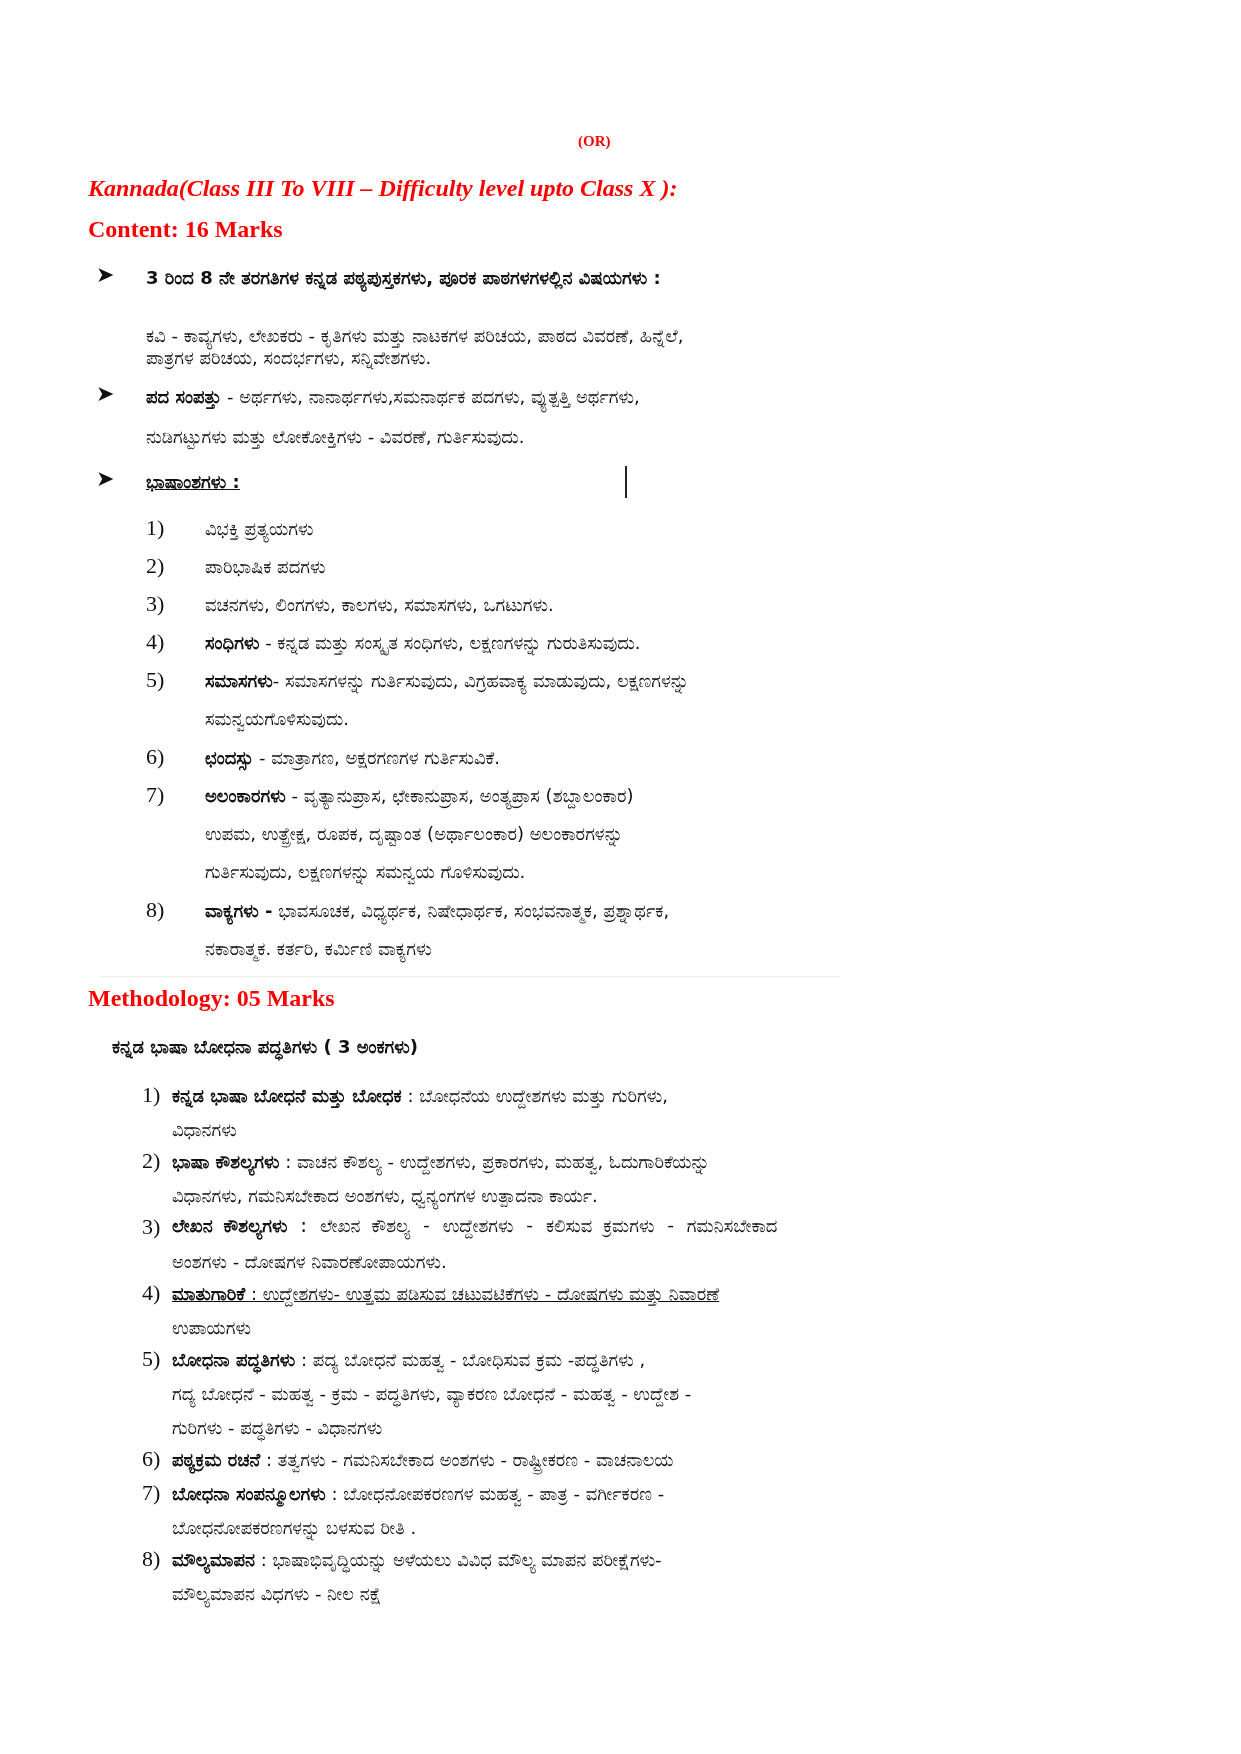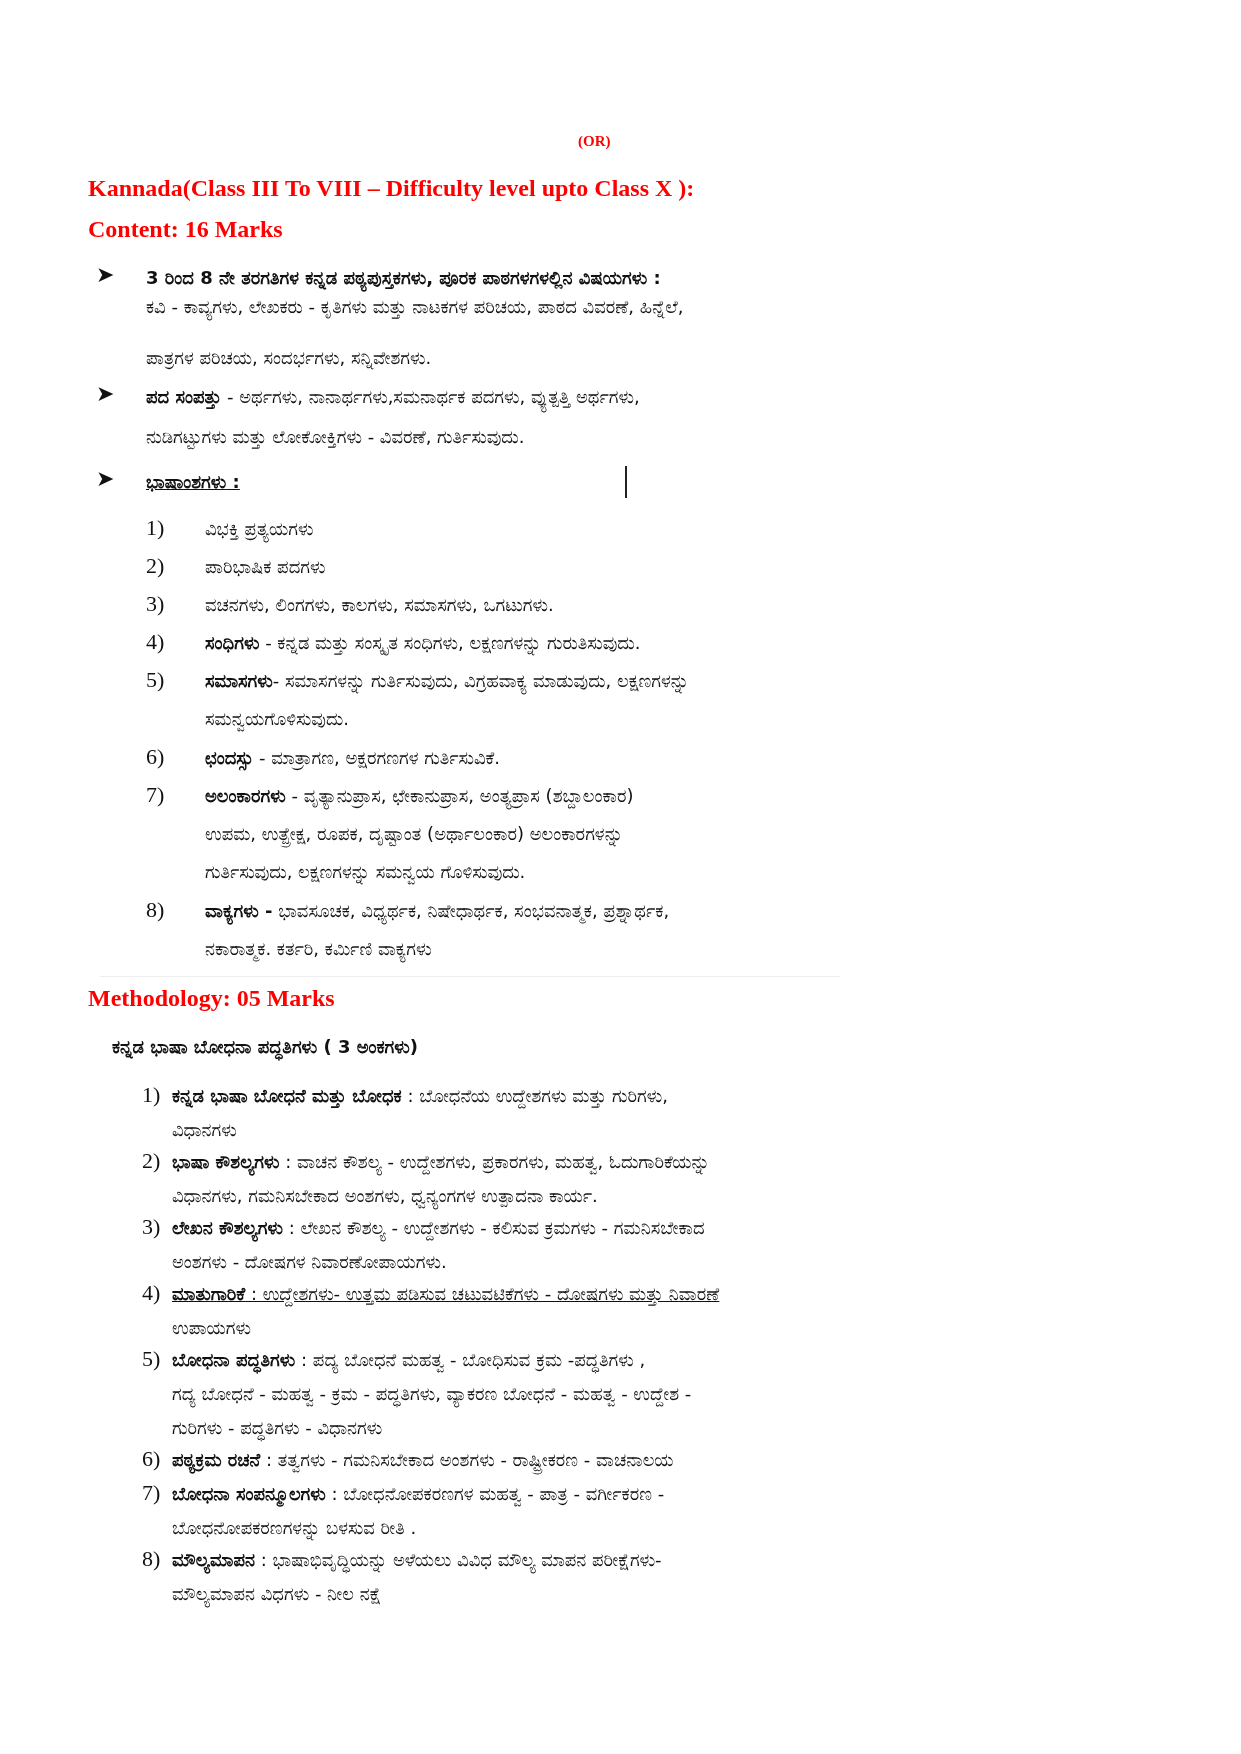--- a/index.html
+++ b/index.html
@@ -1,41 +1,41 @@
 <!DOCTYPE html>
 <html><head>
   <meta charset="utf-8">
   <style>
     html, body { margin: 0; padding: 0; background: #ffffff; }
     body { width: 1241px; height: 1754px; position: relative; overflow: hidden;
            font-family: "DejaVu Sans", sans-serif; color: #111; }
     .red { color: #ff0000; font-family: "Liberation Serif", serif; font-weight: bold; }
     .or { position: absolute; left: 578px; top: 133px; font-size: 15px; }
-    .h1 { position: absolute; left: 88px; top: 175px; font-size: 24px; }
+    .h1 { position: absolute; left: 88px; top: 175px; font-size: 24px; font-style: italic; }
     .h2 { position: absolute; left: 88px; top: 216px; font-size: 24px; }
     .h3 { position: absolute; left: 88px; top: 985px; font-size: 24px; }
     .kn { font-size: 18px; line-height: 1.2; white-space: nowrap; }
     .bullet { position: absolute; left: 96px; font-size: 22px; font-family: "DejaVu Sans", sans-serif; }
     .line { position: absolute; }
     .b { font-weight: bold; }
     .u { text-decoration: underline; }
     .num { position: absolute; font-family: "Liberation Serif", serif; font-size: 22px; }
     .vbar { position: absolute; left: 625px; top: 466px; width: 2px; height: 32px; background: #222; }
     .hrule { position: absolute; left: 100px; top: 976px; width: 740px; height: 1px; background: #eee; }
   </style>
 </head>
 <body>
 
 <div class="red or">(OR)</div>
 <div class="red h1">Kannada(Class III To VIII – Difficulty level upto Class X ):</div>
 <div class="red h2">Content: 16 Marks</div>
 
 <div class="bullet" style="top:262px;">➤</div>
 <div class="line kn b" style="left:146px; top:267px;">3 ರಿಂದ 8 ನೇ ತರಗತಿಗಳ ಕನ್ನಡ ಪಠ್ಯಪುಸ್ತಕಗಳು, ಪೂರಕ ಪಾಠಗಳಗಳಲ್ಲಿನ ವಿಷಯಗಳು :</div>
-<div class="line kn" style="left:146px; top:296px;">ಕವಿ -  ಕಾವ್ಯಗಳು, ಲೇಖಕರು - ಕೃತಿಗಳು ಮತ್ತು ನಾಟಕಗಳ ಪರಿಚಯ, ಪಾಠದ ವಿವರಣೆ, ಹಿನ್ನೆಲೆ,</div>
+<div class="line kn" style="left:146px; top:325px;">ಕವಿ -  ಕಾವ್ಯಗಳು, ಲೇಖಕರು - ಕೃತಿಗಳು ಮತ್ತು ನಾಟಕಗಳ ಪರಿಚಯ, ಪಾಠದ ವಿವರಣೆ, ಹಿನ್ನೆಲೆ,</div>
 <div class="line kn" style="left:146px; top:347px;">ಪಾತ್ರಗಳ ಪರಿಚಯ, ಸಂದರ್ಭಗಳು, ಸನ್ನಿವೇಶಗಳು.</div>
 
 <div class="bullet" style="top:381px;">➤</div>
 <div class="line kn" style="left:146px; top:386px;"><span class="b">ಪದ ಸಂಪತ್ತು</span><span> - ಅರ್ಥಗಳು, ನಾನಾರ್ಥಗಳು,ಸಮನಾರ್ಥಕ ಪದಗಳು, ವ್ಯುತ್ಪತ್ತಿ ಅರ್ಥಗಳು,</span></div>
 <div class="line kn" style="left:146px; top:426px;"> ನುಡಿಗಟ್ಟುಗಳು ಮತ್ತು   ಲೋಕೋಕ್ತಿಗಳು - ವಿವರಣೆ, ಗುರ್ತಿಸುವುದು.</div>
 
 <div class="bullet" style="top:466px;">➤</div>
 <div class="line kn" style="left:146px; top:471px;text-decoration:underline;"><span class="b u">ಭಾಷಾಂಶಗಳು</span><span class="b"> :</span></div>
 <div class="vbar"></div>
 
@@ -74,21 +74,21 @@
 
 <div class="num" style="left:142px; top:1082px;">1)</div>
 <div class="line kn" style="left:172px; top:1085px;"><span class="b">ಕನ್ನಡ ಭಾಷಾ ಬೋಧನೆ ಮತ್ತು ಬೋಧಕ</span><span> : ಬೋಧನೆಯ ಉದ್ದೇಶಗಳು ಮತ್ತು ಗುರಿಗಳು,</span></div>
 <div class="line kn" style="left:172px; top:1119px;">ವಿಧಾನಗಳು</div>
 
 <div class="num" style="left:142px; top:1148px;">2)</div>
 <div class="line kn" style="left:172px; top:1151px;"><span class="b">ಭಾಷಾ ಕೌಶಲ್ಯಗಳು</span><span> : ವಾಚನ ಕೌಶಲ್ಯ - ಉದ್ದೇಶಗಳು, ಪ್ರಕಾರಗಳು, ಮಹತ್ವ, ಓದುಗಾರಿಕೆಯನ್ನು</span></div>
 <div class="line kn" style="left:172px; top:1185px;">ವಿಧಾನಗಳು, ಗಮನಿಸಬೇಕಾದ ಅಂಶಗಳು, ಧ್ವನ್ಯಂಗಗಳ ಉತ್ಪಾದನಾ ಕಾರ್ಯ.</div>
 
 <div class="num" style="left:142px; top:1214px;">3)</div>
-<div class="line kn" style="left:172px; top:1217px;"><span class="b">ಲೇಖನ ಕೌಶಲ್ಯಗಳು</span><span> : ಲೇಖನ ಕೌಶಲ್ಯ - ಉದ್ದೇಶಗಳು - ಕಲಿಸುವ ಕ್ರಮಗಳು - ಗಮನಿಸಬೇಕಾದ</span></div>
+<div class="line kn" style="left:172px; top:1217px;font-family:Liberation Mono, monospace;"><span class="b">ಲೇಖನ ಕೌಶಲ್ಯಗಳು</span><span> : ಲೇಖನ ಕೌಶಲ್ಯ - ಉದ್ದೇಶಗಳು - ಕಲಿಸುವ ಕ್ರಮಗಳು - ಗಮನಿಸಬೇಕಾದ</span></div>
 <div class="line kn" style="left:172px; top:1251px;">ಅಂಶಗಳು - ದೋಷಗಳ ನಿವಾರಣೋಪಾಯಗಳು.</div>
 
 <div class="num" style="left:142px; top:1280px;">4)</div>
 <div class="line kn" style="left:172px; top:1283px;text-decoration:underline;"><span class="b">ಮಾತುಗಾರಿಕೆ</span><span> : ಉದ್ದೇಶಗಳು- ಉತ್ತಮ ಪಡಿಸುವ ಚಟುವಟಿಕೆಗಳು - ದೋಷಗಳು ಮತ್ತು ನಿವಾರಣೆ</span></div>
 <div class="line kn" style="left:172px; top:1317px;">ಉಪಾಯಗಳು</div>
 
 <div class="num" style="left:142px; top:1346px;">5)</div>
 <div class="line kn" style="left:172px; top:1349px;"><span class="b"> ಬೋಧನಾ ಪದ್ಧತಿಗಳು</span><span> : ಪದ್ಯ ಬೋಧನೆ ಮಹತ್ವ - ಬೋಧಿಸುವ ಕ್ರಮ -ಪದ್ಧತಿಗಳು ,</span></div>
 <div class="line kn" style="left:172px; top:1383px;">ಗದ್ಯ ಬೋಧನೆ - ಮಹತ್ವ - ಕ್ರಮ - ಪದ್ಧತಿಗಳು, ವ್ಯಾಕರಣ ಬೋಧನೆ - ಮಹತ್ವ - ಉದ್ದೇಶ -</div>
 <div class="line kn" style="left:172px; top:1417px;">ಗುರಿಗಳು - ಪದ್ಧತಿಗಳು -  ವಿಧಾನಗಳು</div>

